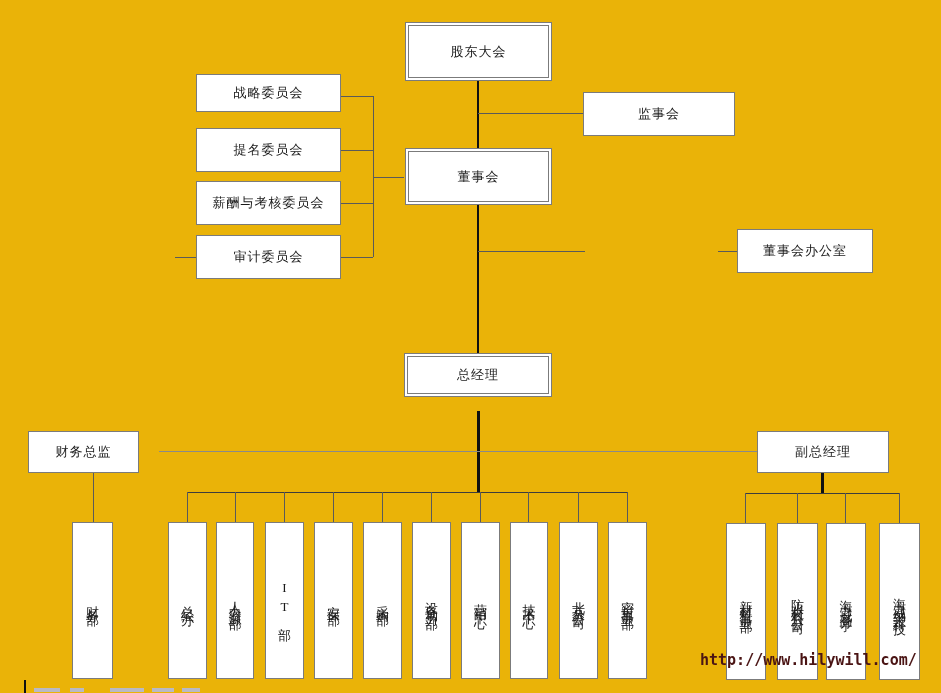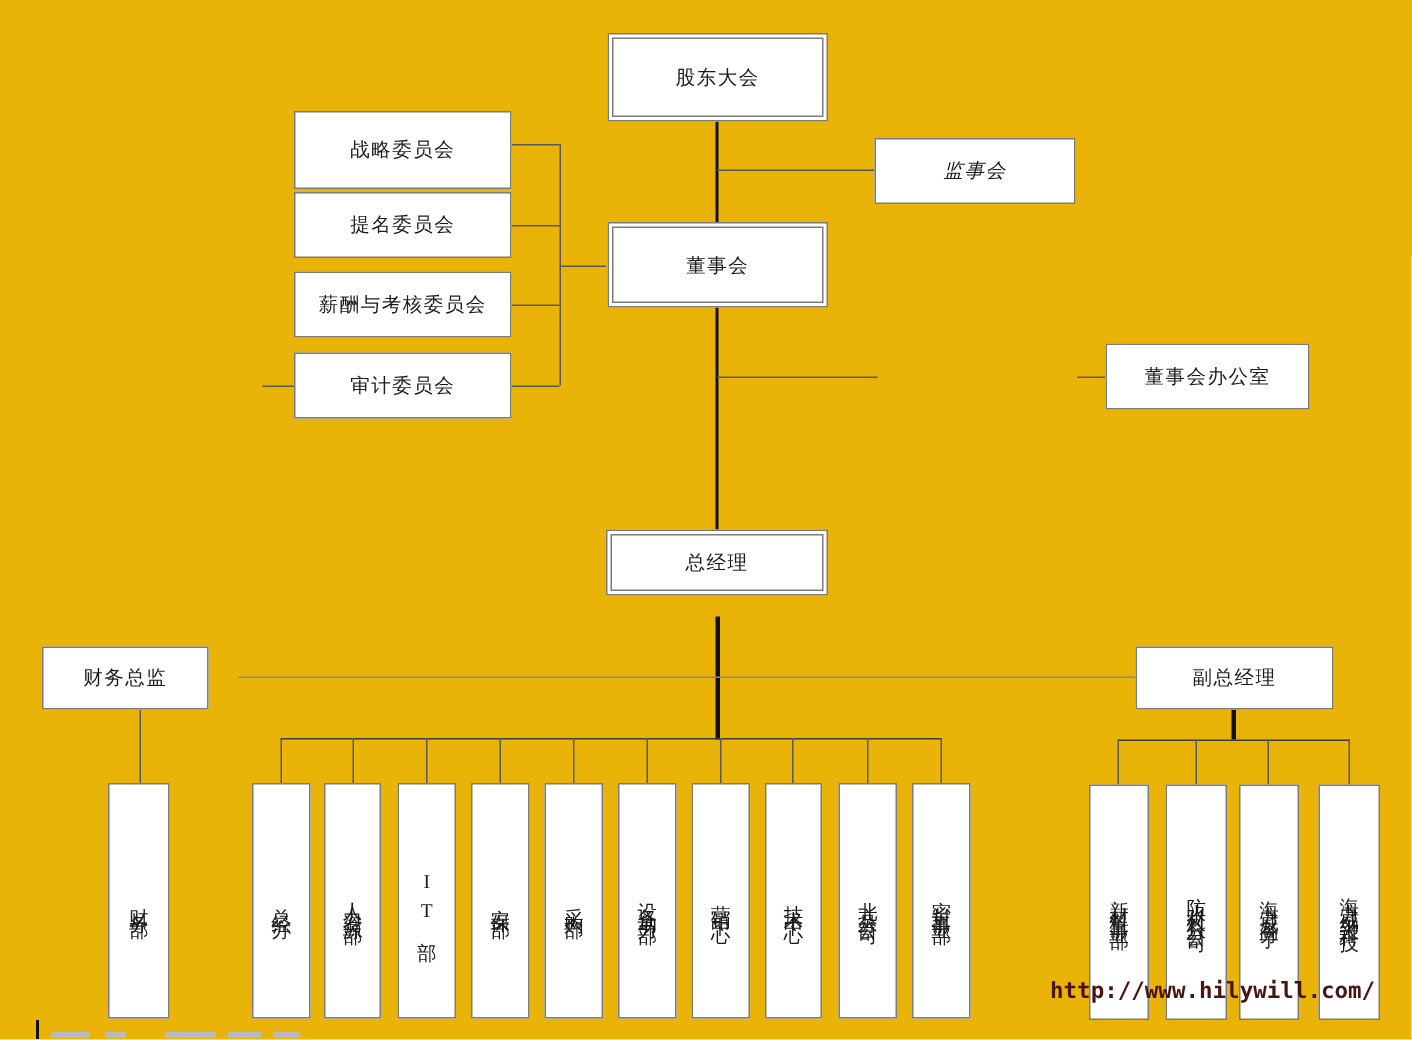--- a/index.html
+++ b/index.html
@@ -70,28 +70,28 @@
   <div class="vline trunk" style="left:821px;top:473px;height:20px;width:3px;"></div>
   <div class="hline" style="left:745px;top:493px;width:155px;background:#3d3d3d;"></div>
   <div class="vline" style="left:745px;top:493px;height:30px;"></div>
   <div class="vline" style="left:797px;top:493px;height:30px;"></div>
   <div class="vline" style="left:845px;top:493px;height:30px;"></div>
   <div class="vline" style="left:899px;top:493px;height:30px;"></div>
 
   <div class="box double" style="left:405px;top:22px;width:147px;height:59px;">
       <span>股东大会</span>
     </div>
-  <div class="box" style="left:583px;top:92px;width:134px;height:44px;font-style:italic;">
+  <div class="box" style="left:583px;top:92px;width:152px;height:44px;">
       <span>监事会</span>
     </div>
   <div class="box double" style="left:405px;top:148px;width:147px;height:57px;">
       <span>董事会</span>
     </div>
 
-  <div class="box" style="left:196px;top:74px;width:145px;height:52px;">
+  <div class="box" style="left:196px;top:74px;width:145px;height:38px;">
       <span>战略委员会</span>
     </div>
   <div class="box" style="left:196px;top:128px;width:145px;height:44px;">
       <span>提名委员会</span>
     </div>
   <div class="box" style="left:196px;top:181px;width:145px;height:44px;">
       <span>薪酬与考核委员会</span>
     </div>
   <div class="box" style="left:196px;top:235px;width:145px;height:44px;">
       <span>审计委员会</span>

